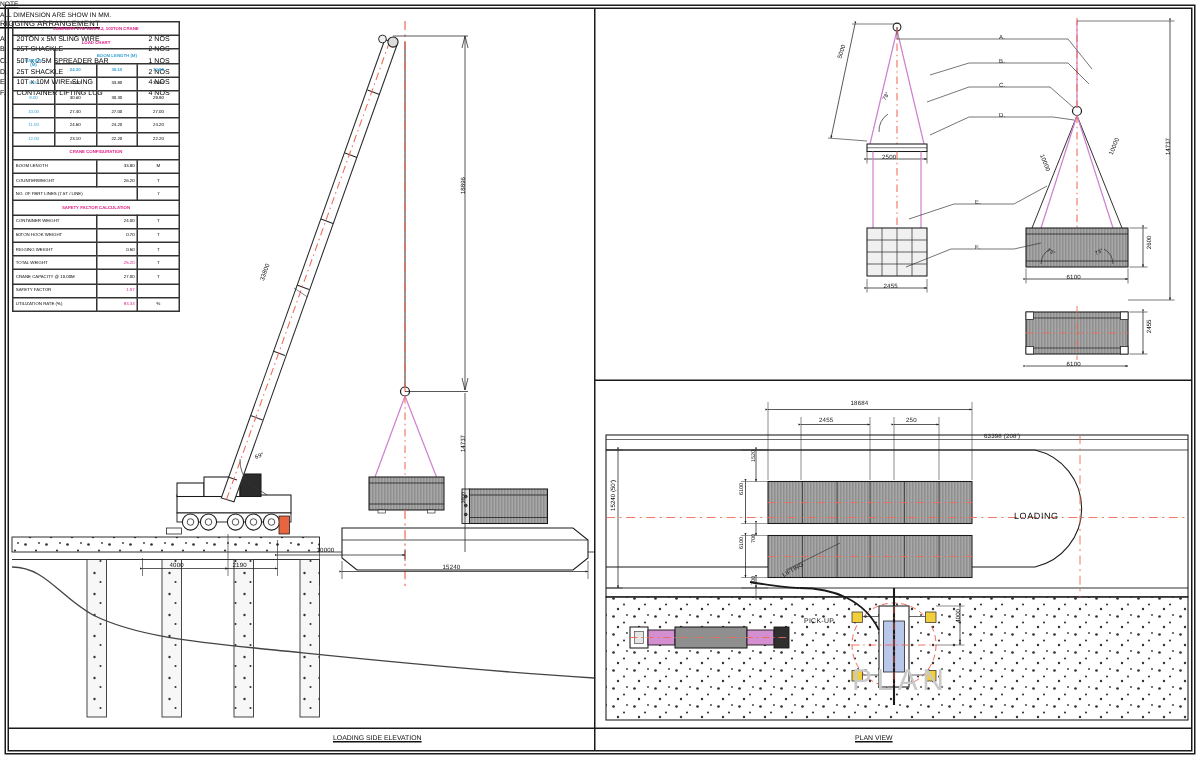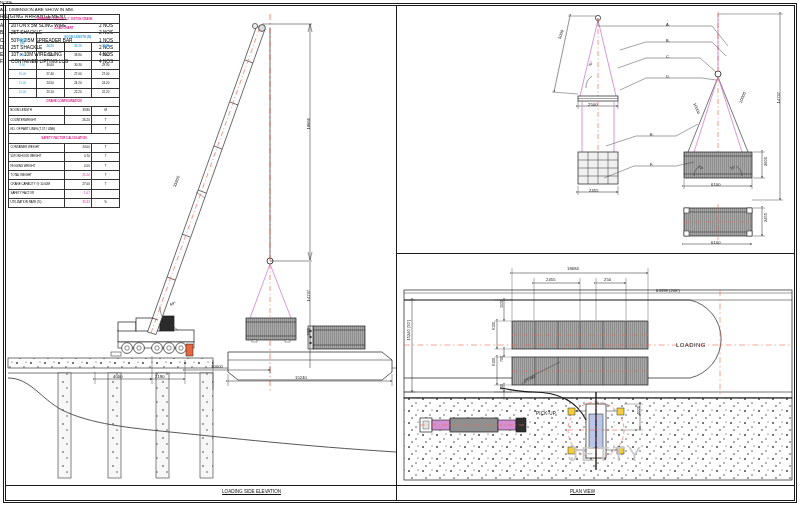--- a/index.html
+++ b/index.html
@@ -581,16 +581,16 @@
   <div class="dim" style="left:656px;top:288px;">63398 (208')</div>
   <div class="dimv" style="left:406px;top:320px;">15240 (50')</div>
   <div class="dimv" style="left:500px;top:300px;font-size:3.6px;">1520</div>
   <div class="dimv" style="left:492px;top:322px;font-size:3.6px;">6100</div>
   <div class="dimv" style="left:492px;top:358px;font-size:3.6px;">6100</div>
   <div class="dimv" style="left:500px;top:356px;font-size:3.6px;">700</div>
   <div class="dimv" style="left:500px;top:384px;font-size:3.6px;">700</div>
   <div class="dimv" style="left:636px;top:406px;">4000</div>
   <div class="loading-word" style="left:676px;top:342px;">LOADING</div>
   <div class="pickup-word" style="left:536px;top:411px;">PICK-UP</div>
-  <div class="jetty-word" style="left:568px;top:443px;">JETTY</div>
+  <div class="jetty-word" style="left:568px;top:443px;">PLAN</div>
   <div class="dim" style="left:521px;top:378px;font-size:3.8px;transform:rotate(-30deg);">LIFTING</div>
 
 </div>
 
 </body></html>

